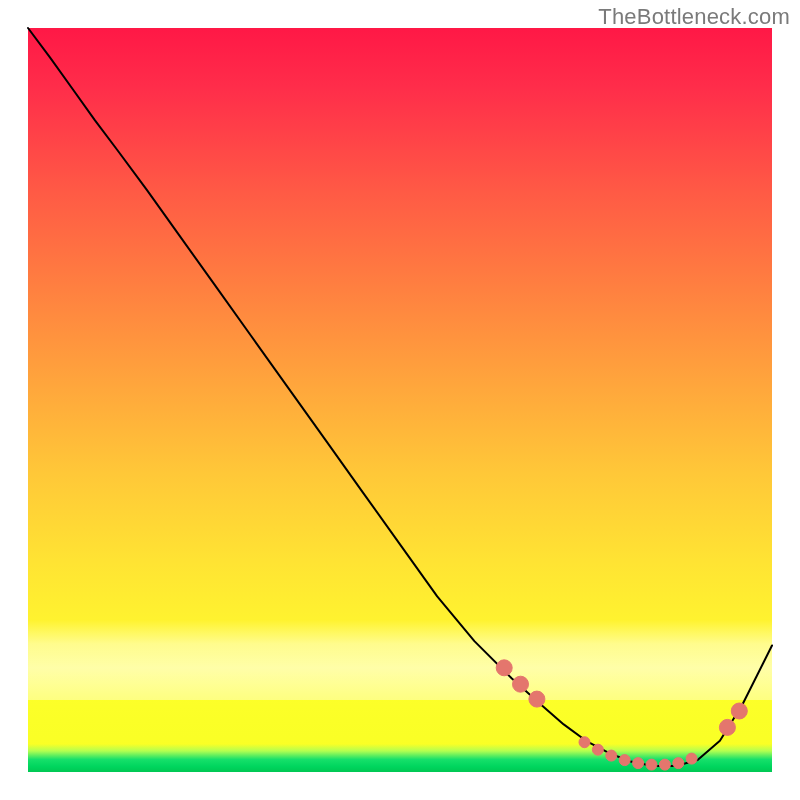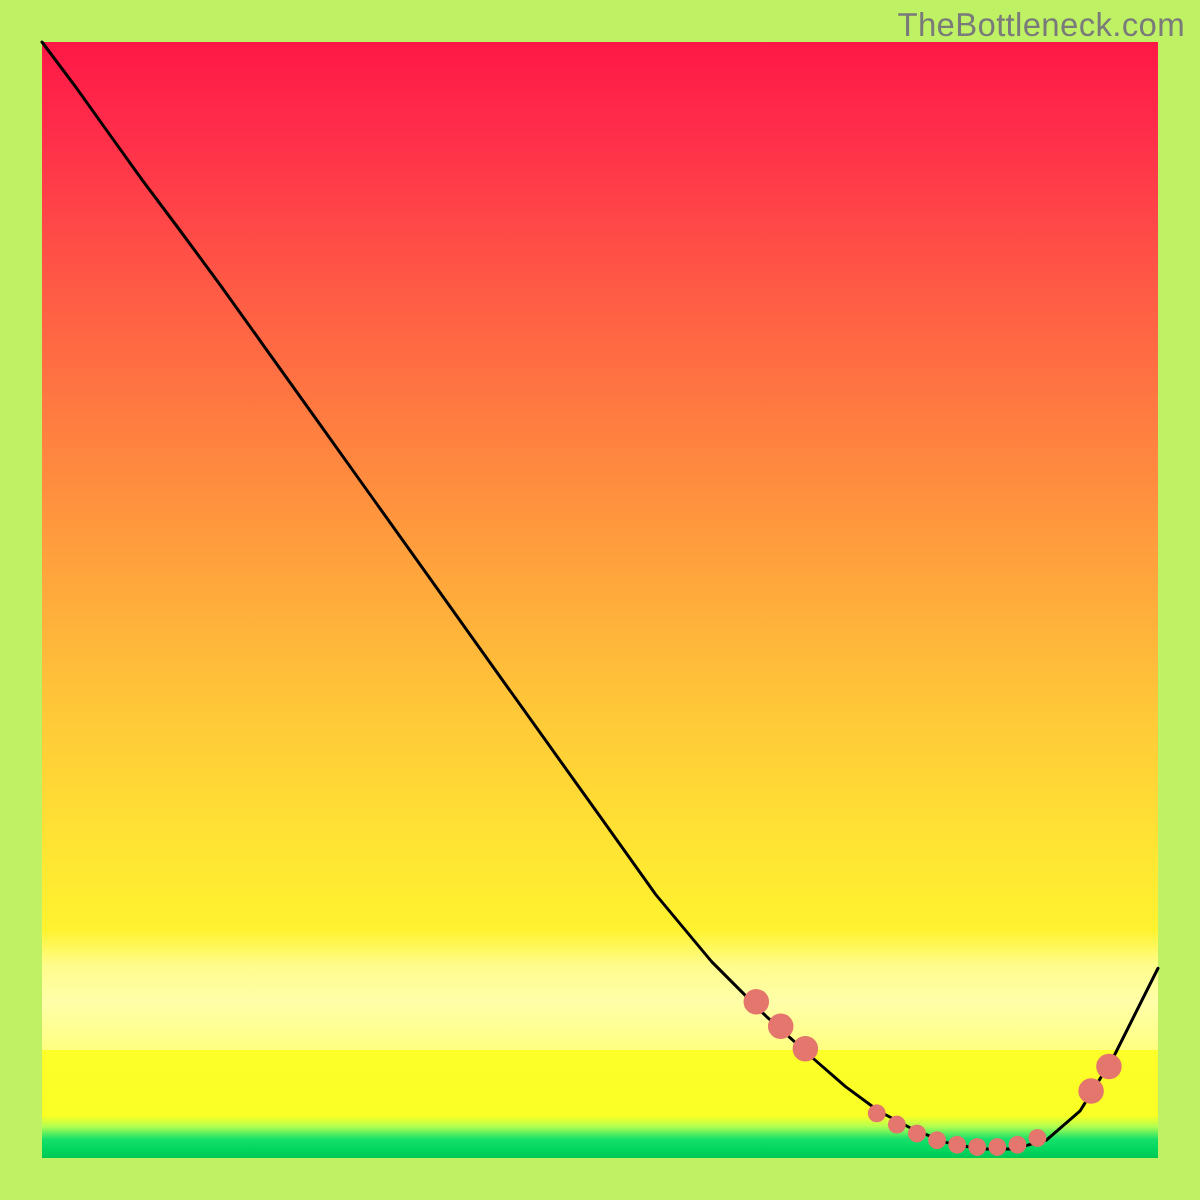--- a/index.html
+++ b/index.html
@@ -8,21 +8,21 @@
     width: 800px;
     height: 800px;
     background: #000;
     font-family: Arial, Helvetica, sans-serif;
     overflow: hidden;
   }
   .frame {
     position: relative;
     width: 800px;
     height: 800px;
-    background: #bef264;
+    background: #ffffff;
   }
   .attribution {
     position: absolute;
     top: 4px;
     right: 10px;
     color: #7a7a7a;
     font-size: 22px;
     font-weight: 400;
     letter-spacing: 0.2px;
     z-index: 40;

